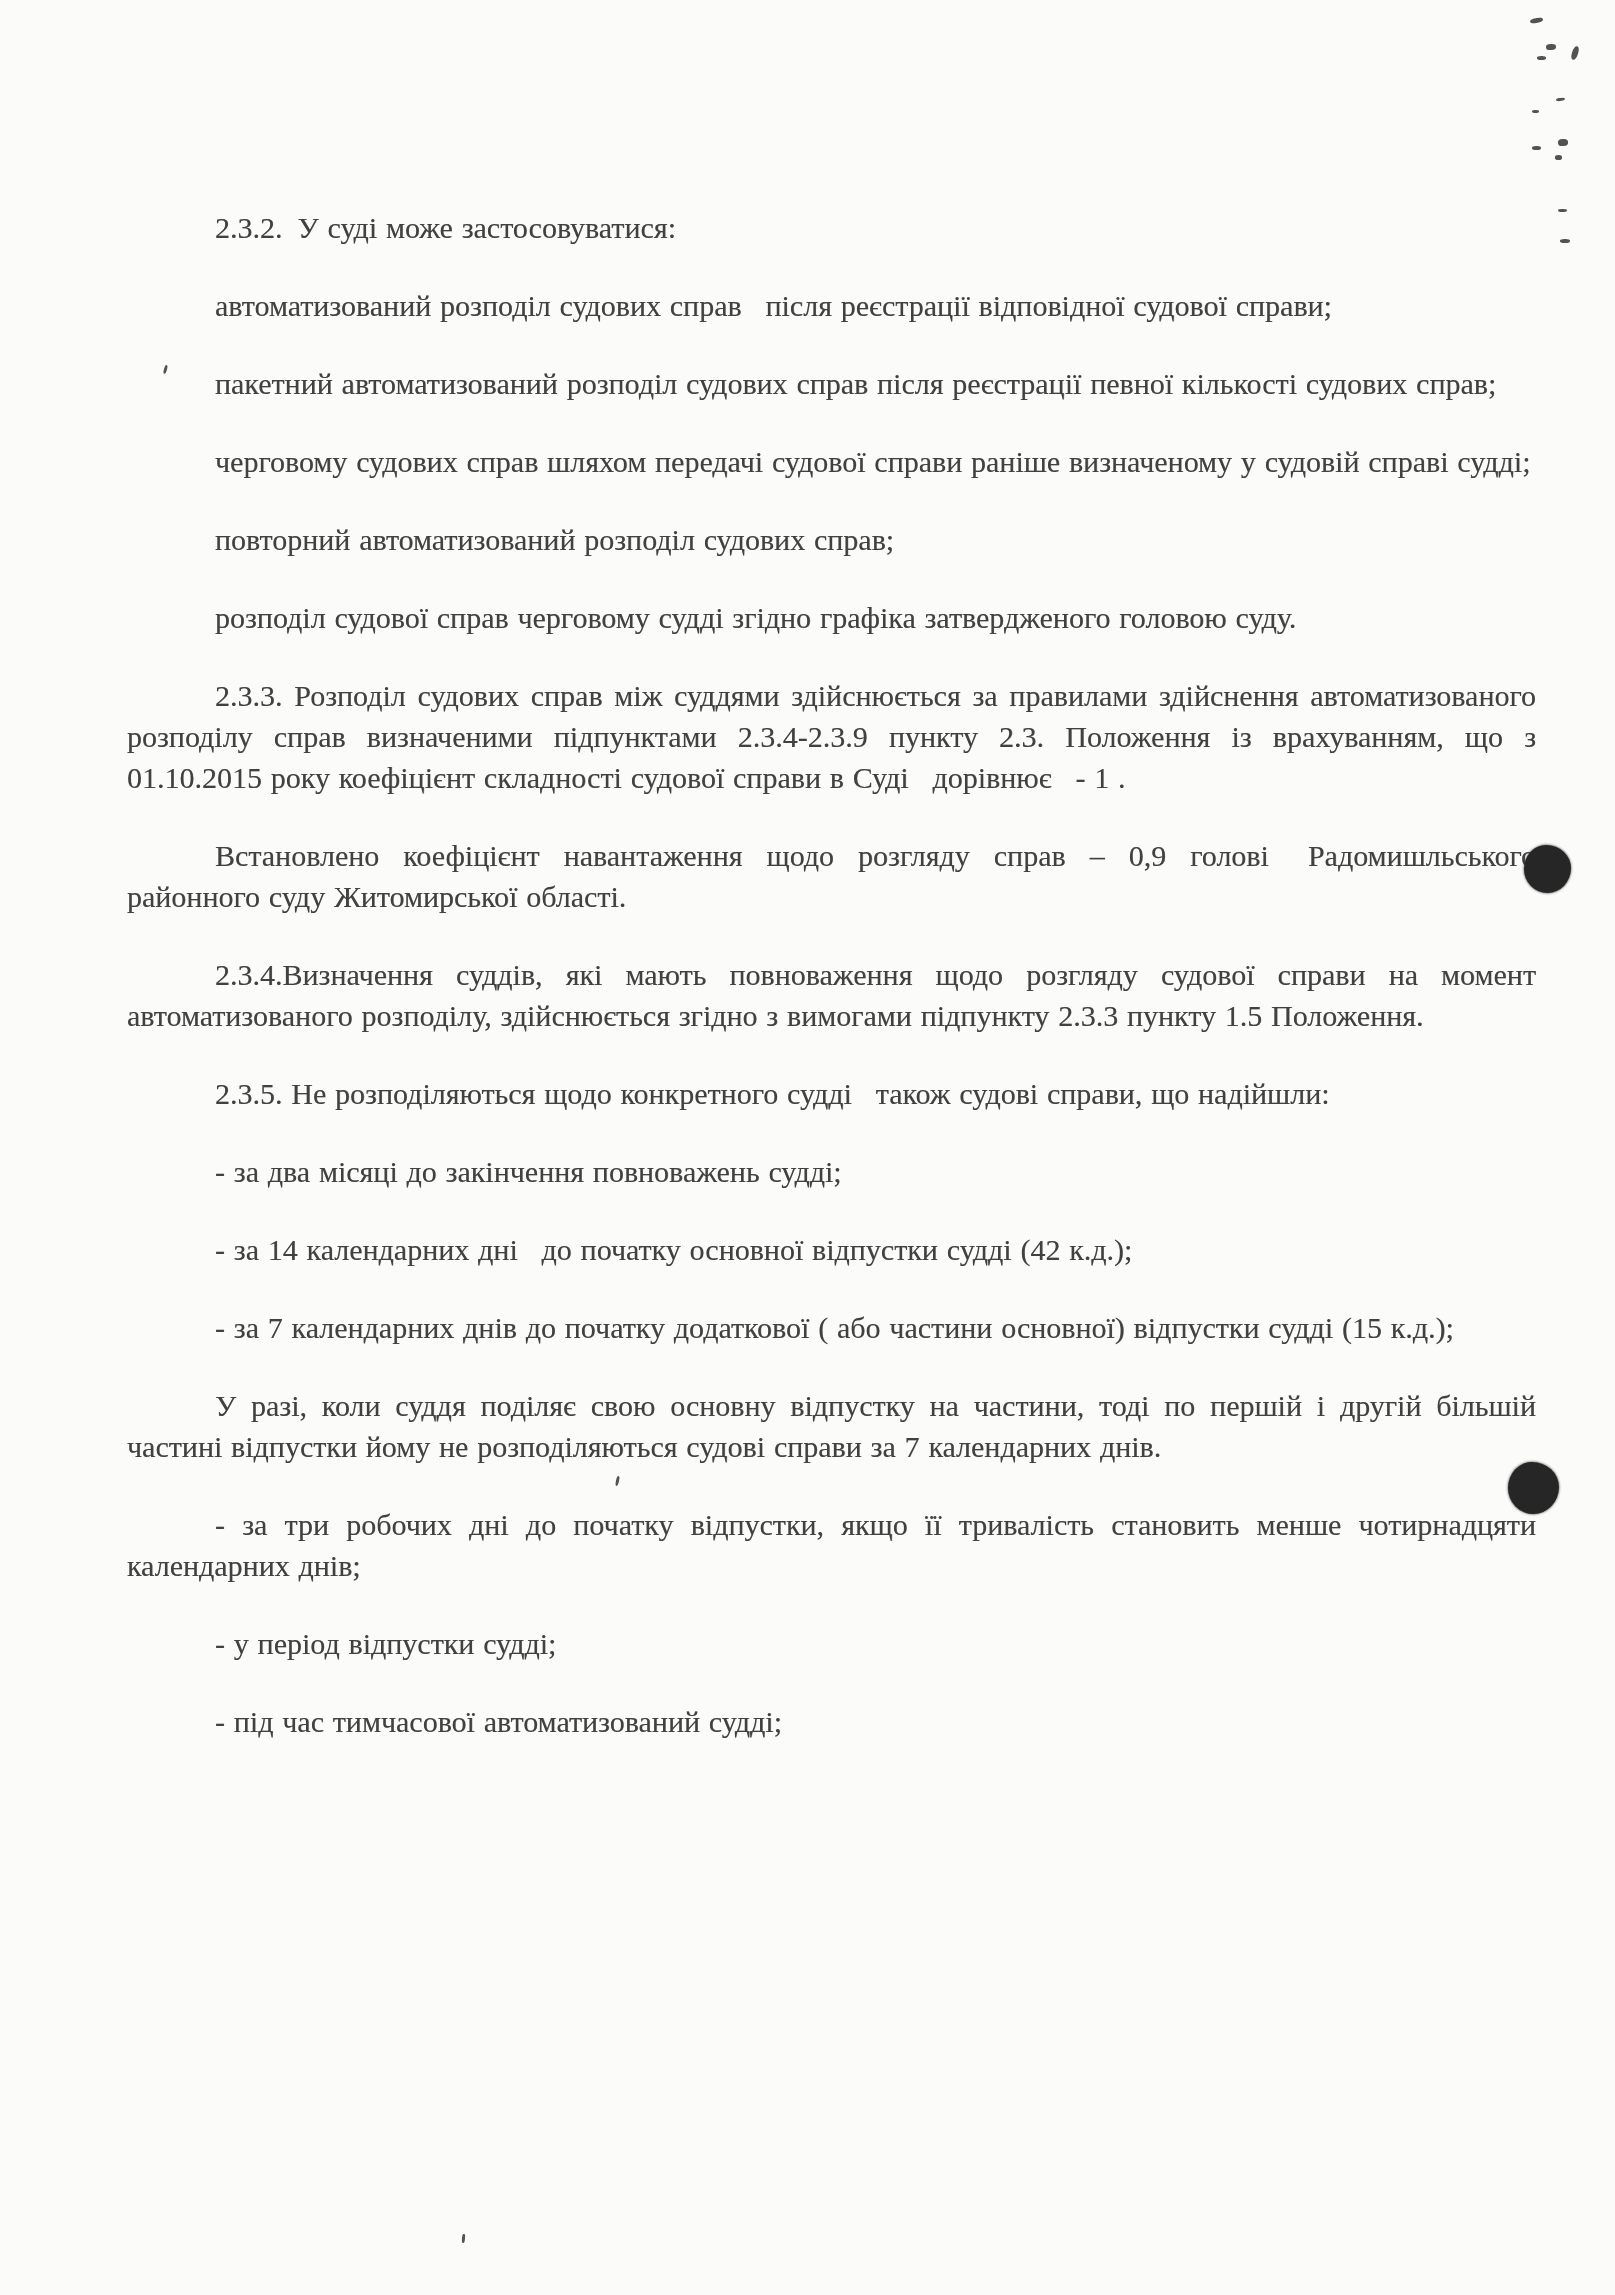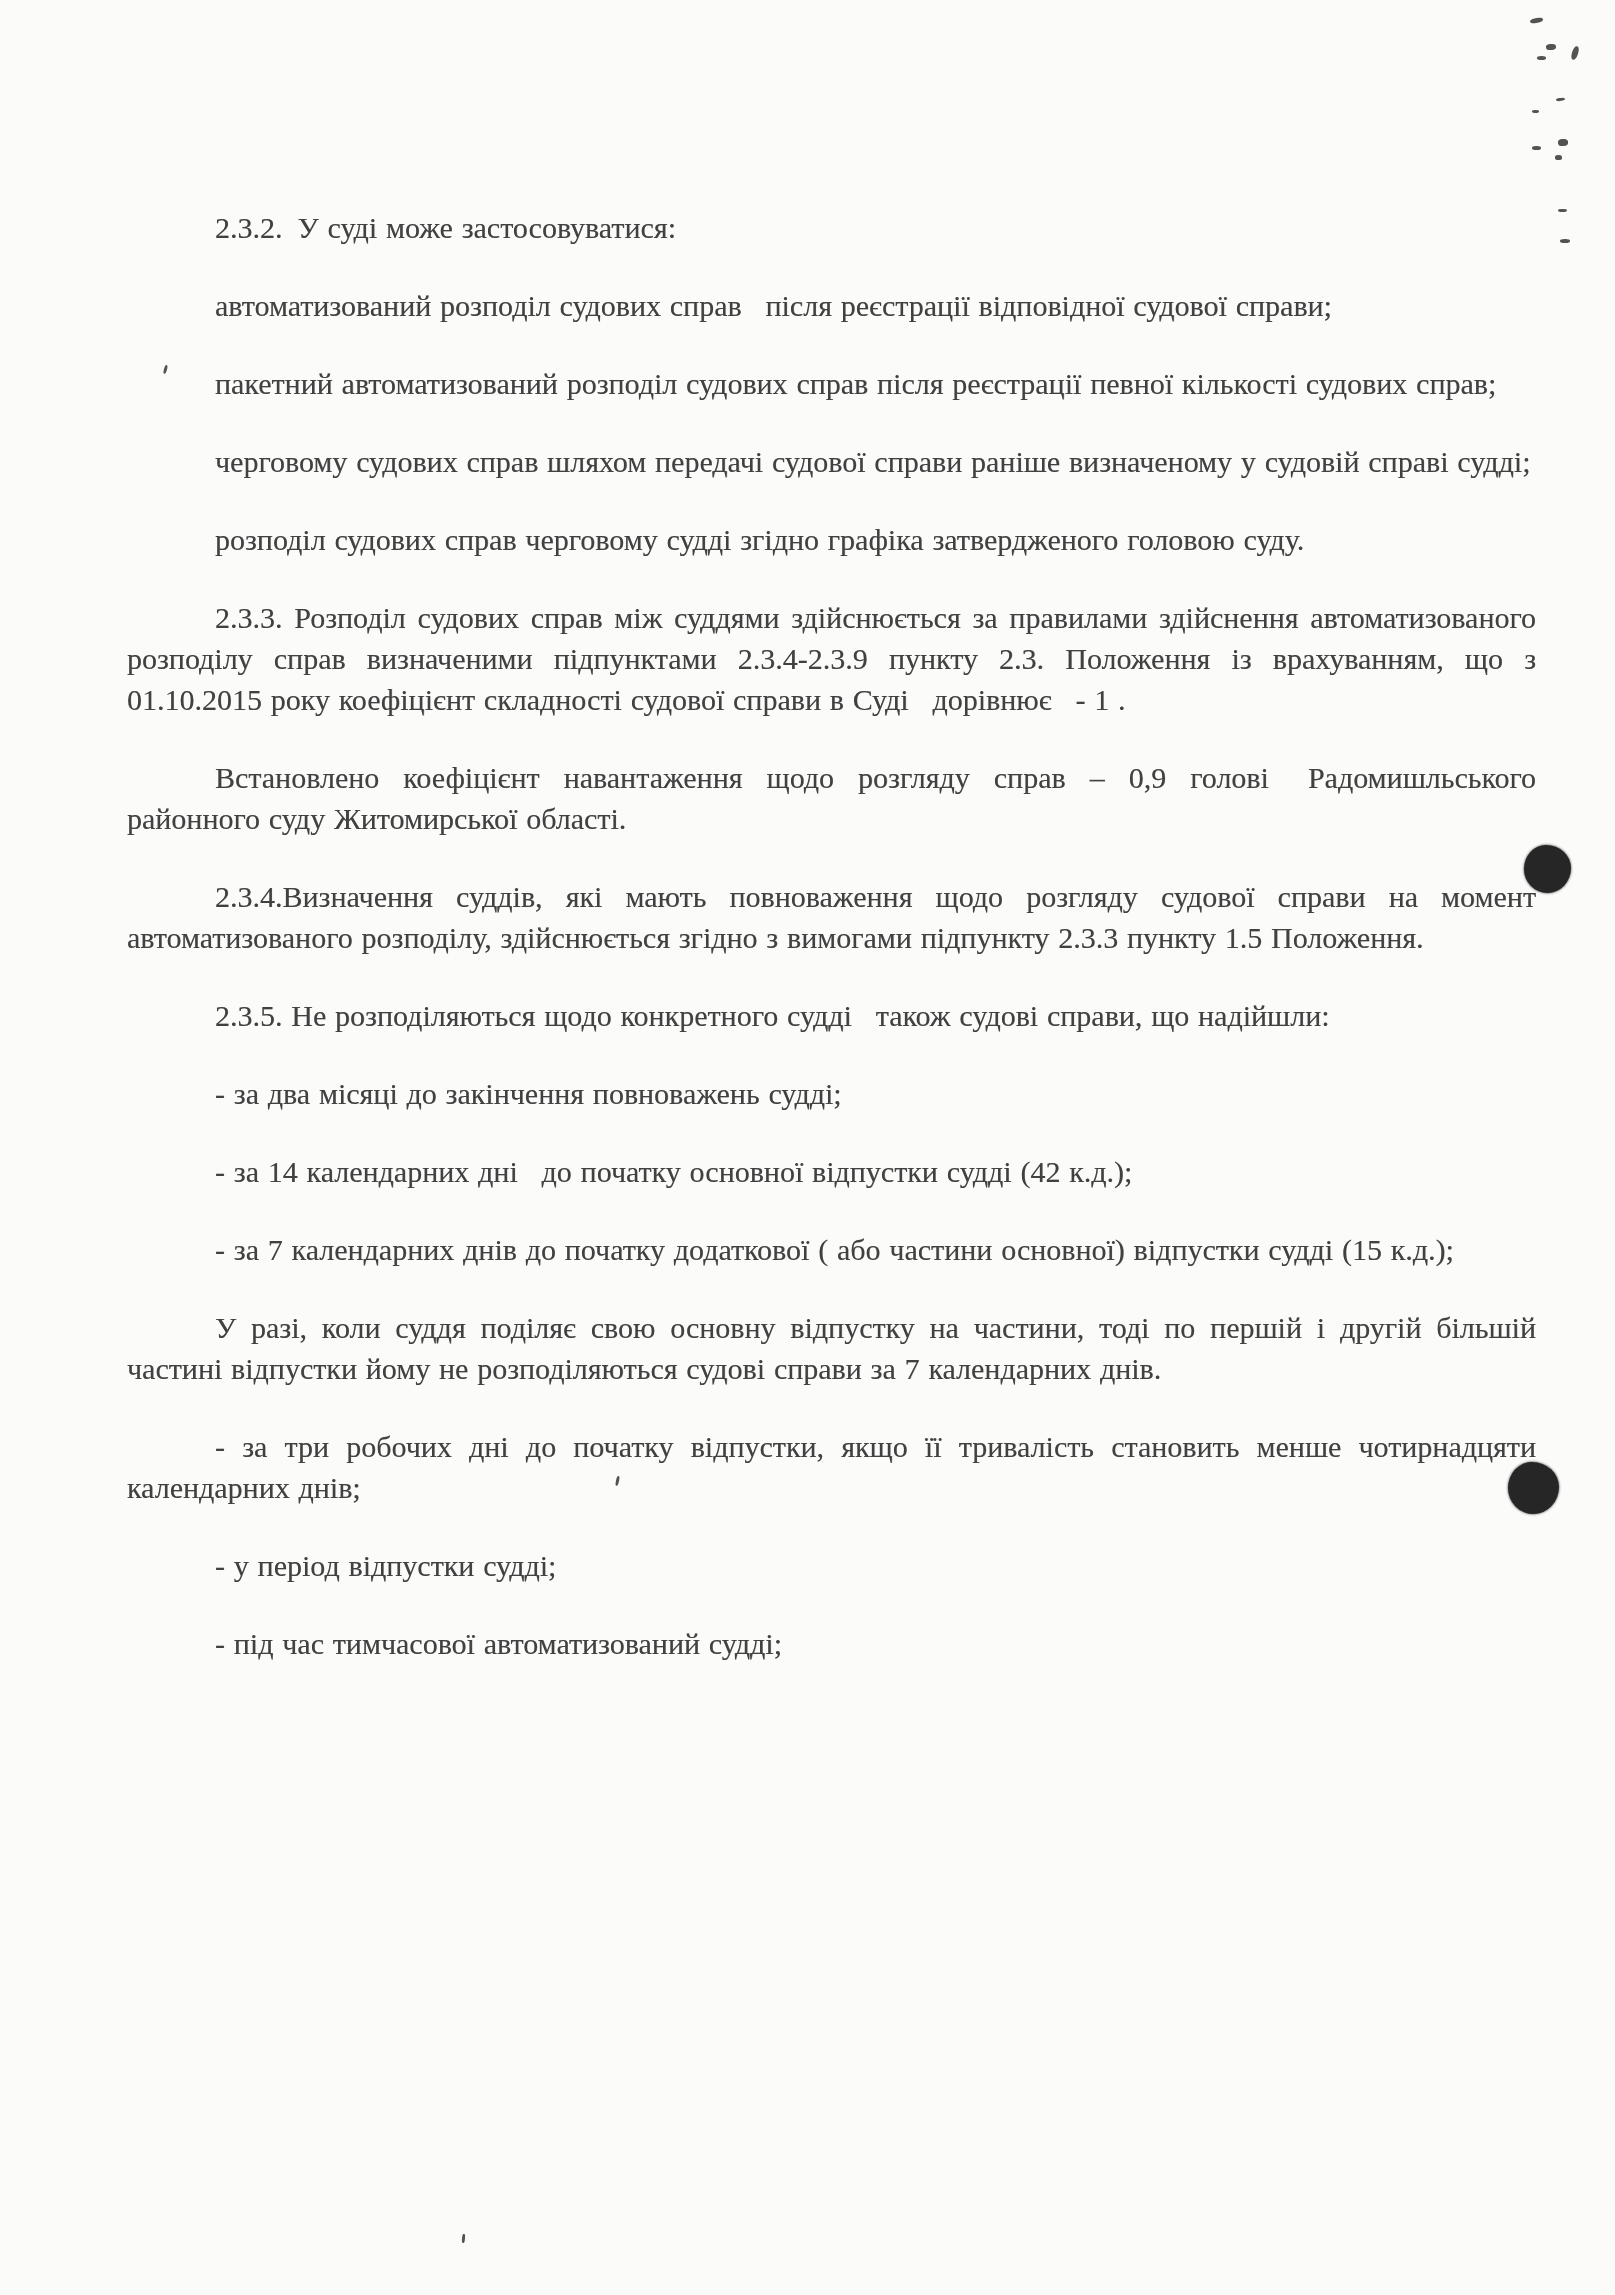--- a/index.html
+++ b/index.html
@@ -50,21 +50,22 @@
 </style>
 </head>
 <body>
 
 <div class="page">
   <div class="text-block">
       <p class="para">2.3.2. У суді може застосовуватися:</p>
       <p class="para">автоматизований розподіл судових справ  після реєстрації відповідної судової справи;</p>
       <p class="para">пакетний автоматизований розподіл судових справ після реєстрації певної кількості судових справ;</p>
       <p class="para">черговому судових справ шляхом передачі судової справи раніше визначеному у судовій справі судді;</p>
-      <p class="para">розподіл судових справ черговому судді згідно графіка затвердженого головою суду.</p>
+      <p class="para">повторний автоматизований розподіл судових справ;</p>
+      <p class="para">розподіл судової справ черговому судді згідно графіка затвердженого головою суду.</p>
       <p class="para">2.3.3. Розподіл судових справ між суддями здійснюється за правилами здійснення автоматизованого розподілу справ визначеними підпунктами 2.3.4-2.3.9 пункту 2.3. Положення із врахуванням, що з 01.10.2015 року коефіцієнт складності судової справи в Суді  дорівнює  - 1 .</p>
       <p class="para">Встановлено коефіцієнт навантаження щодо розгляду справ – 0,9 голові  Радомишльського районного суду Житомирської області.</p>
       <p class="para">2.3.4.Визначення суддів, які мають повноваження щодо розгляду судової справи на момент автоматизованого розподілу, здійснюється згідно з вимогами підпункту 2.3.3 пункту 1.5 Положення.</p>
       <p class="para">2.3.5. Не розподіляються щодо конкретного судді  також судові справи, що надійшли:</p>
       <p class="para">- за два місяці до закінчення повноважень судді;</p>
       <p class="para">- за 14 календарних дні  до початку основної відпустки судді (42 к.д.);</p>
       <p class="para">- за 7 календарних днів до початку додаткової ( або частини основної) відпустки судді (15 к.д.);</p>
       <p class="para">У разі, коли суддя поділяє свою основну відпустку на частини, тоді по першій і другій більшій частині відпустки йому не розподіляються судові справи за 7 календарних днів.</p>
       <p class="para">- за три робочих дні до початку відпустки, якщо її тривалість становить менше чотирнадцяти календарних днів;</p>
       <p class="para">- у період відпустки судді;</p>

